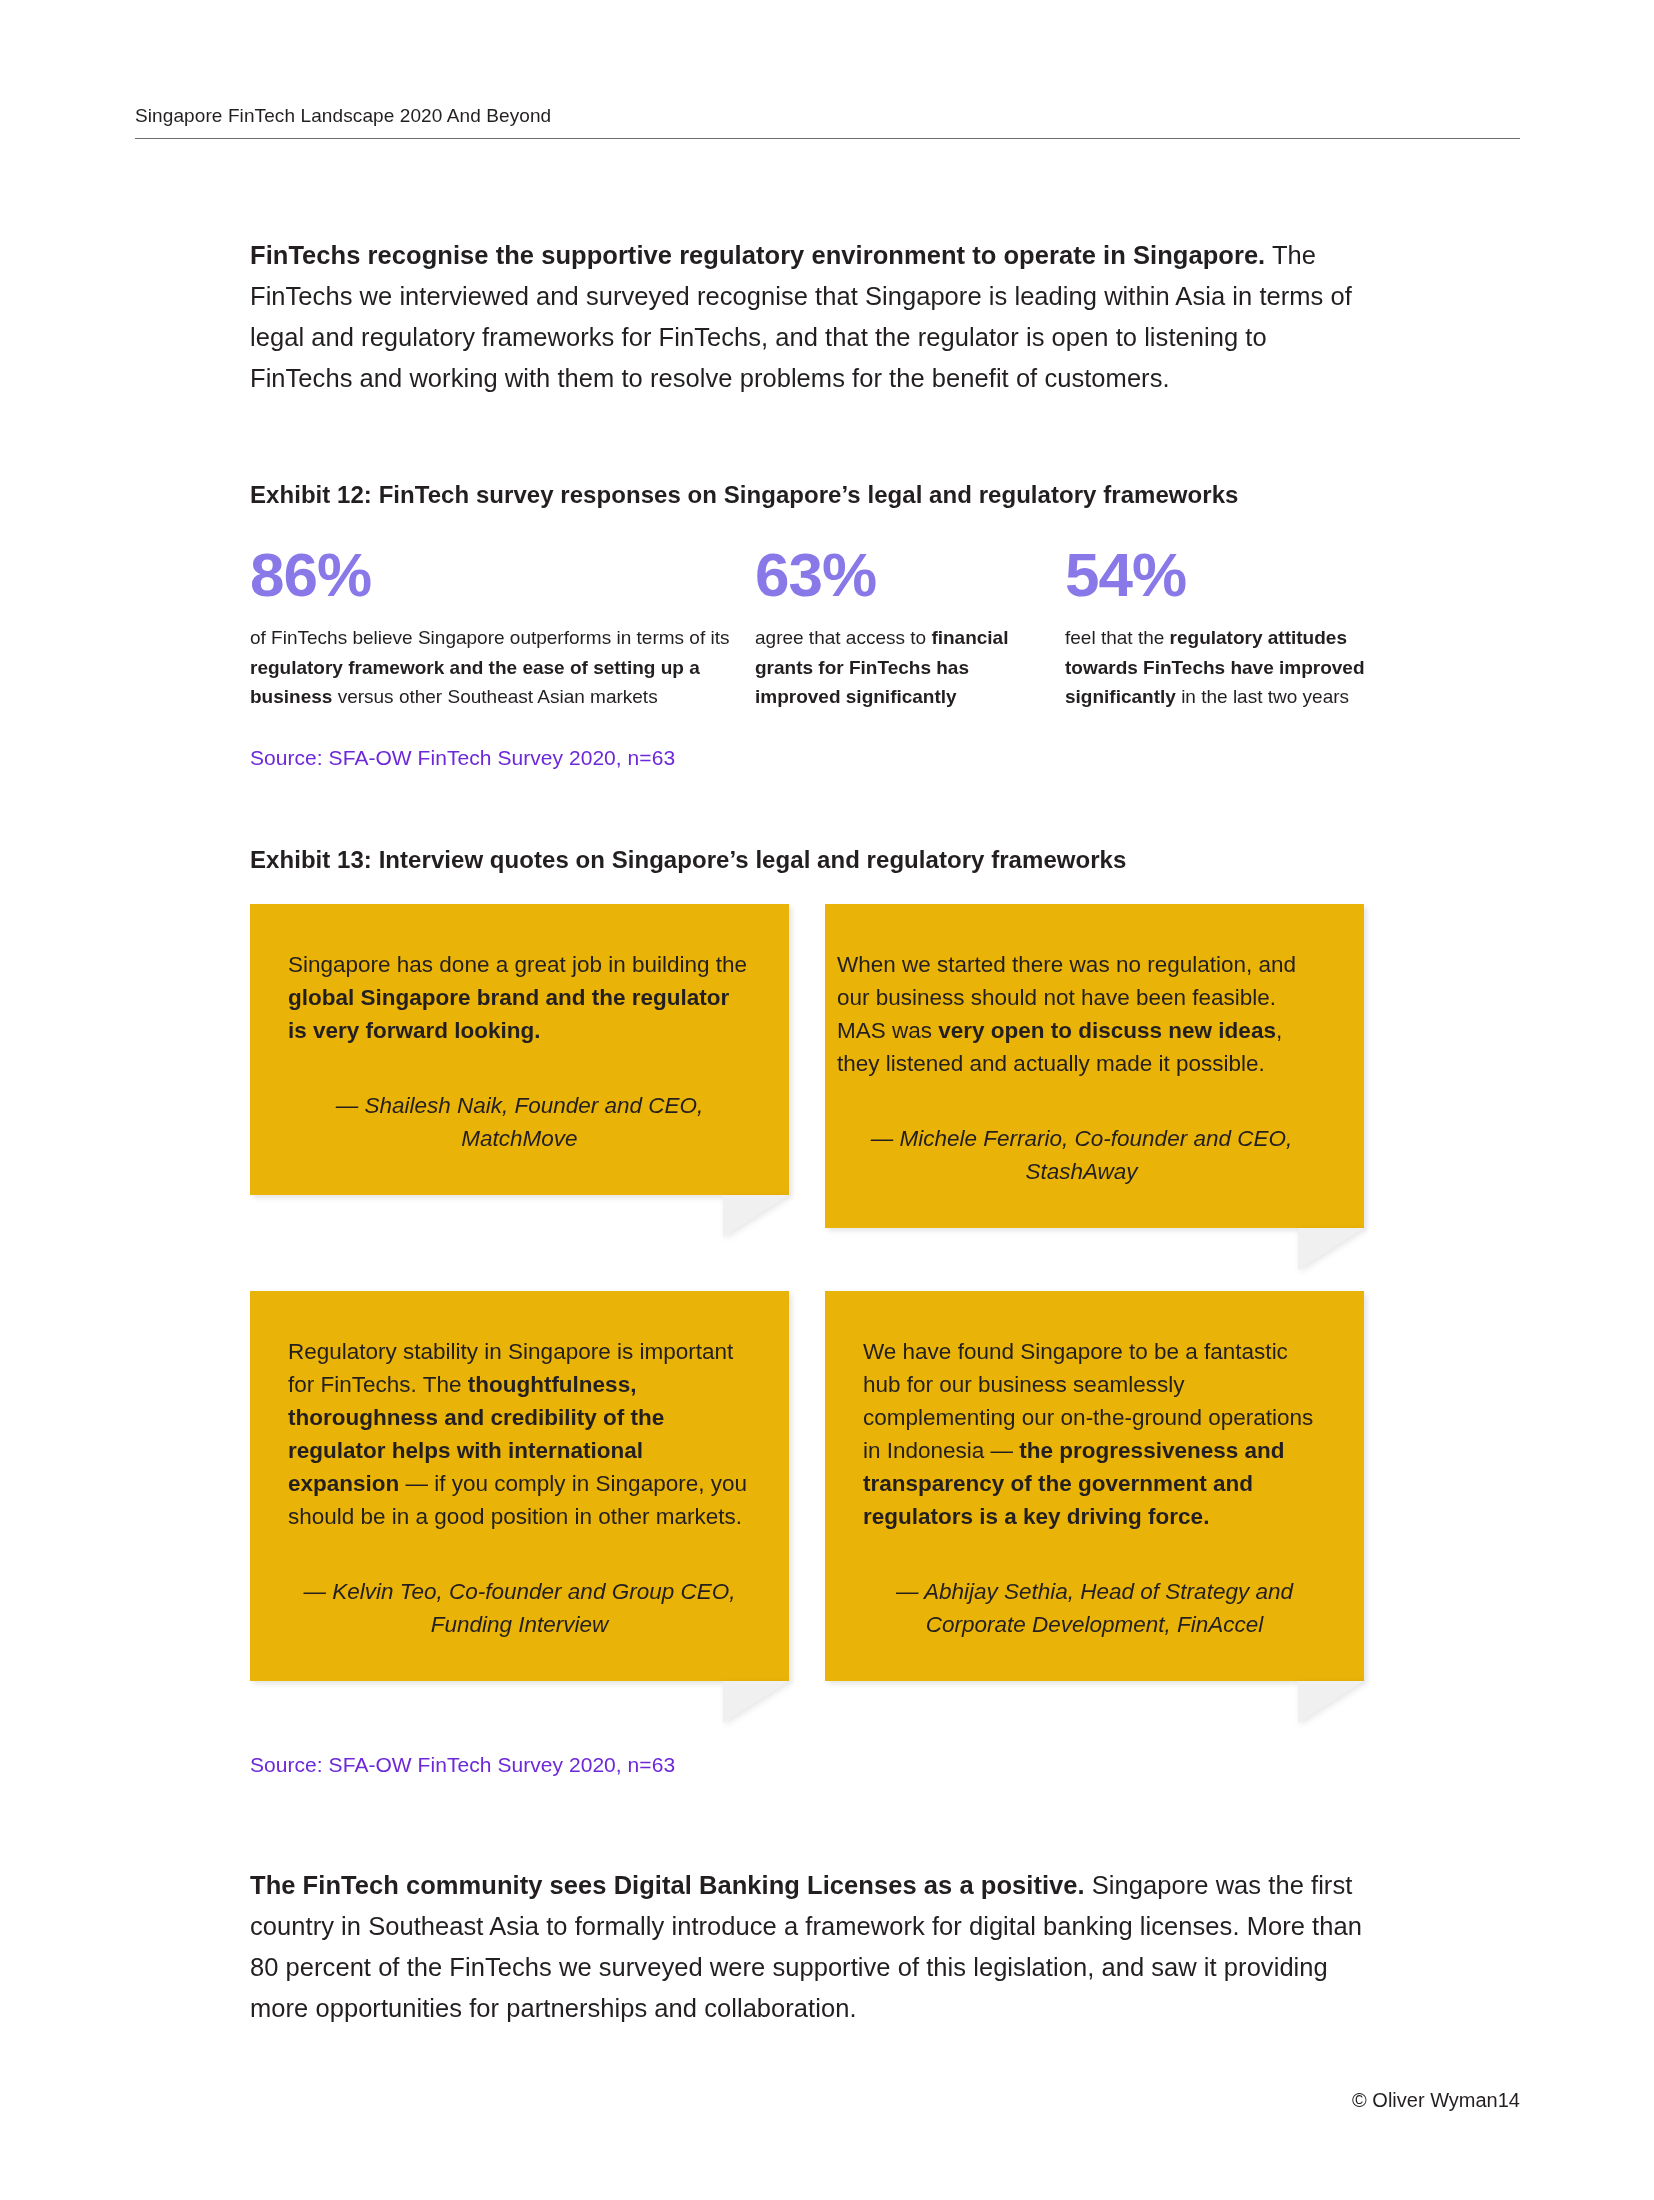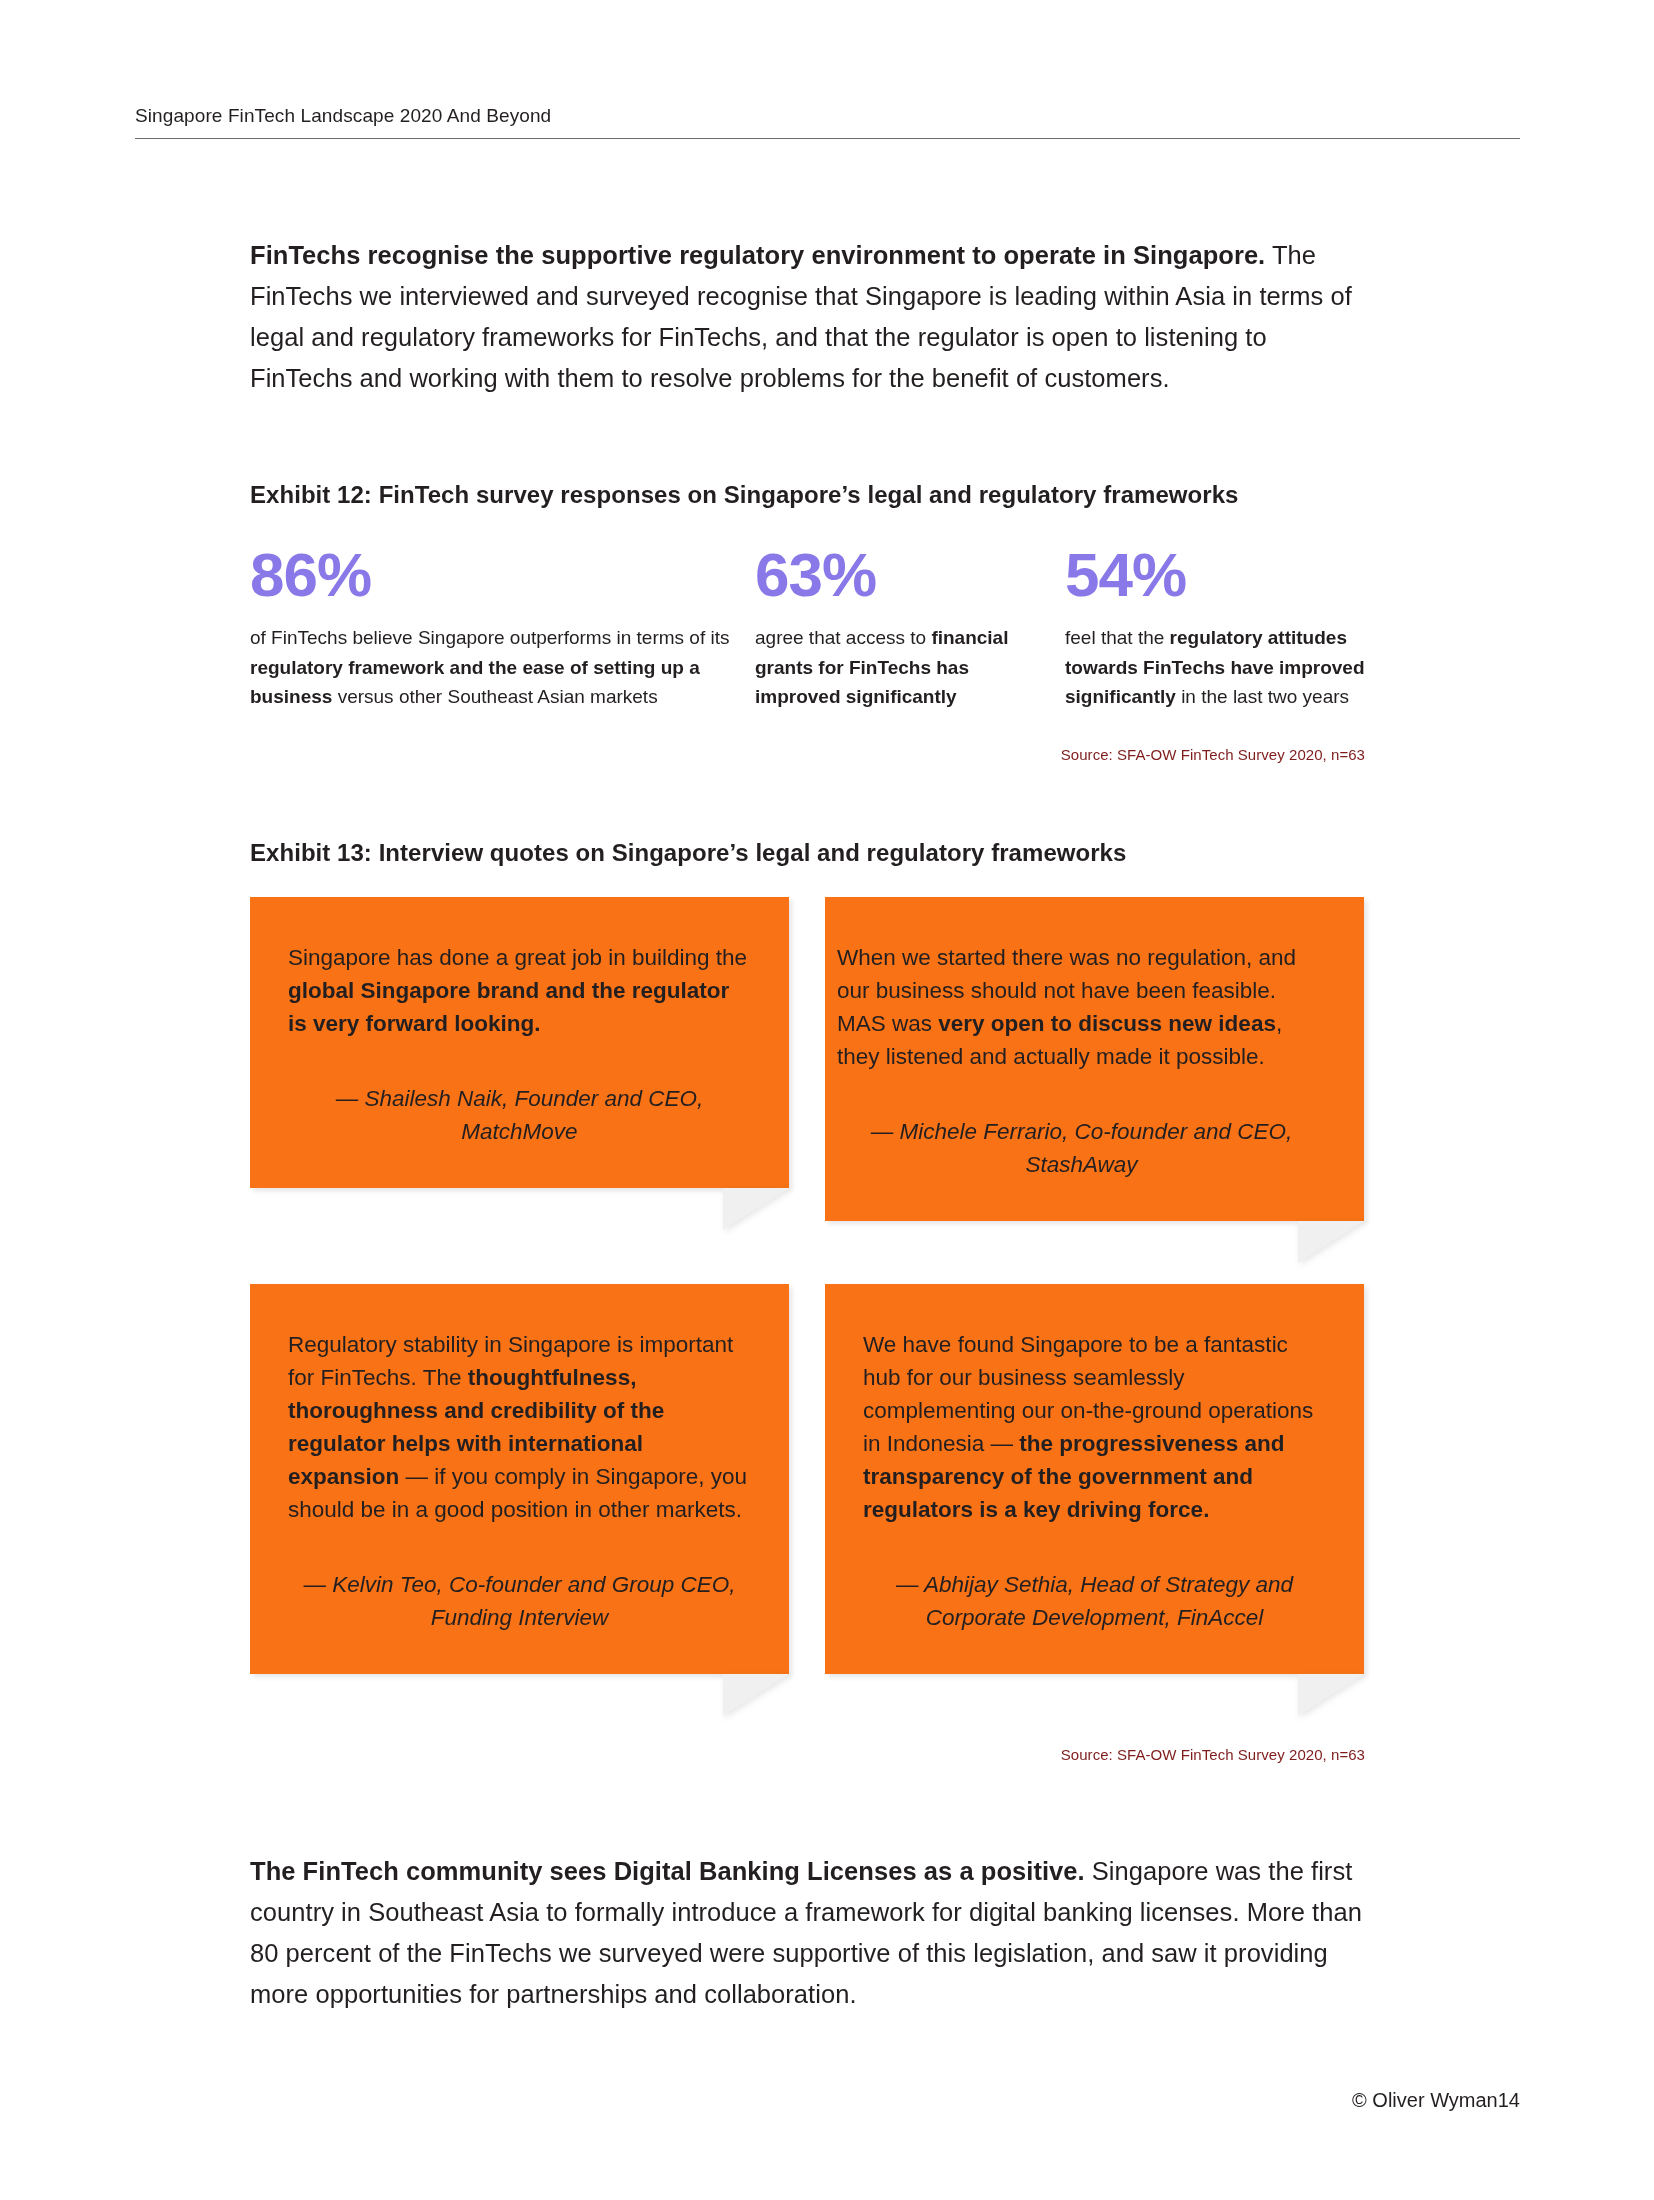--- a/index.html
+++ b/index.html
@@ -85,43 +85,42 @@
     margin: 0 0 16px 0;
   }
   .stat-desc {
     font-size: 19px;
     line-height: 29.5px;
     color: #231f20;
   }
   .stat-desc b { font-weight: 700; }
 
   .source-note {
-    font-size: 15px;
-    color: #7f1d1d;
+    font-size: 21px;
+    color: #6d28d9;
     letter-spacing: 0.05px;
-    text-align: right;
   }
 
   
   .quote-grid {
     display: flex;
     flex-wrap: wrap;
     width: 1115px;
   }
   .quote-cell {
     width: 557px;
     box-sizing: border-box;
     position: relative;
   }
   .quote-cell.left  { padding-right: 18px; }
   .quote-cell.right { padding-left: 18px; }
 
   .bubble {
     position: relative;
-    background: #f97316;
+    background: #eab308;
     box-sizing: border-box;
     padding: 44px 38px 40px 38px;
     box-shadow: 3px 3px 5px rgba(0,0,0,0.10);
   }
   .bubble-tail {
     position: absolute;
     right: 0;
     bottom: -42px;
     width: 0;
     height: 0;

